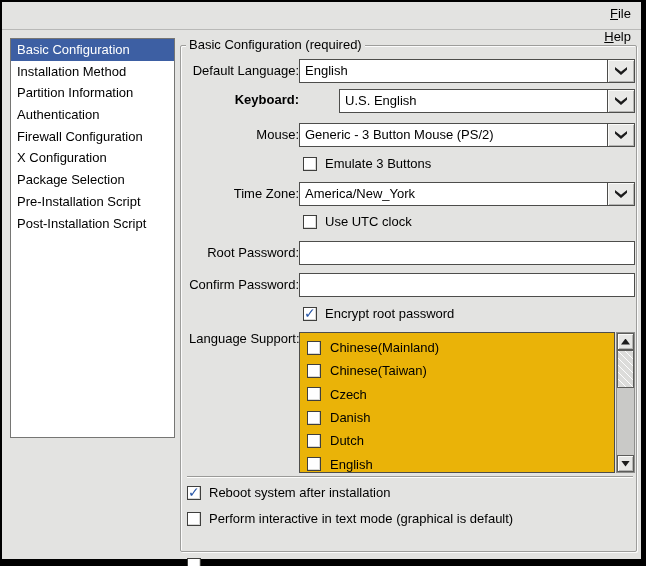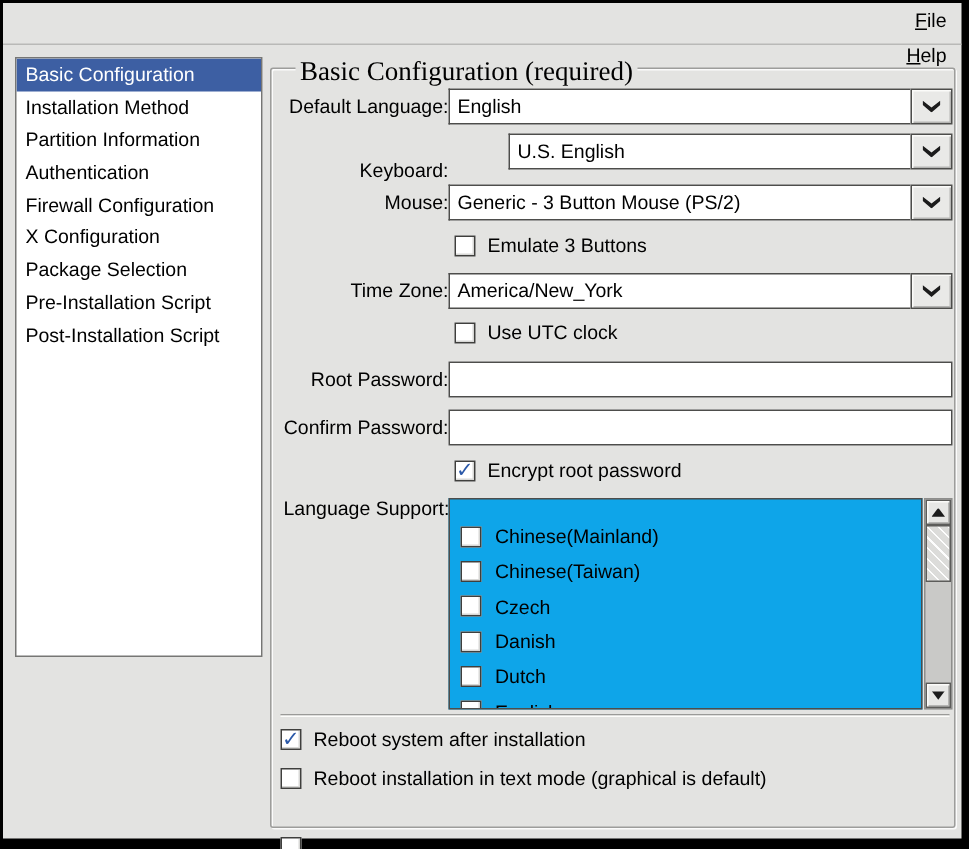--- a/index.html
+++ b/index.html
@@ -32,22 +32,22 @@
   }
   .side-item.selected{background:#3d5fa3;color:#fff;}
   
   .frame{
     position:absolute;left:178px;top:43px;width:457px;height:507px;
     border:1px solid #9d9d9b;border-radius:2px;
     box-shadow:1px 1px 0 rgba(255,255,255,.85), inset 1px 1px 0 rgba(255,255,255,.85);
     box-sizing:border-box;
   }
   .frame-label{
-    position:absolute;top:-9px;left:16px;background:#e3e3e1;
-    padding:0 3px;font-size:18px;white-space:nowrap;font-family:Liberation Serif, serif;
+    position:absolute;top:-9px;left:5px;background:#e3e3e1;
+    padding:0 3px;font-size:13px;white-space:nowrap;
   }
   .f-label{
     position:absolute;left:8px;width:110px;font-size:13px;white-space:nowrap;
     line-height:24px;
     text-align:right;
   }
   .control{position:absolute;left:118px;width:336px;box-sizing:border-box;}
   
   .combo{display:flex;height:24px;}
   .combo-entry{
@@ -77,22 +77,22 @@
     box-shadow:inset -1px -1px 0 #d8d8d6;
   }
   .cb.checked::after{
     content:"\2713";position:absolute;left:0px;top:-3px;
     color:#2a58a8;font-size:14px;font-weight:bold;
   }
   .cb-text{margin-left:8px;white-space:nowrap;}
   
   .lang-wrap{display:flex;height:141px;}
   .lang-list{
-    flex:1;background:#0ea5e9;border:1px solid #4d4d4b;overflow:hidden;
-    padding-top:13px;box-sizing:border-box;
+    flex:1;background:#eab308;border:1px solid #4d4d4b;overflow:hidden;
+    padding-top:3px;box-sizing:border-box;
   }
   .lang-row{display:flex;align-items:center;height:23.3px;padding-left:7px;font-size:13px;}
   .lang-row .cb-text{margin-left:9px;}
   
   .scrollbar{
     width:19px;margin-left:1px;background:#c9c9c7;
     border:1px solid #8e8e8c;box-sizing:border-box;
     display:flex;flex-direction:column;
   }
   .sb-btn{
@@ -150,21 +150,21 @@
     <div class="frame-label">Basic Configuration (required)</div>
 
     <div class="f-label" style="top:13px;">Default Language:</div>
     <div class="control combo" style="top:13px;">
       <div class="combo-entry">English</div>
       <div class="combo-btn">
           <span class="chevron-down"></span>
         </div>
     </div>
 
-    <div class="f-label" style="top:56px;">Keyboard:</div>
+    <div class="f-label" style="top:42px;font-weight:bold;">Keyboard:</div>
     <div class="control combo" style="top:43px;padding-left:40px;">
       <div class="combo-entry">U.S. English</div>
       <div class="combo-btn">
           <span class="chevron-down"></span>
         </div>
     </div>
 
     <div class="f-label" style="top:77px;">Mouse:</div>
     <div class="control combo" style="top:77px;">
       <div class="combo-entry">Generic - 3 Button Mouse (PS/2)</div>
@@ -252,21 +252,21 @@
 
     <div>
 
         <div class="cb-row" style="position: absolute; left: 6px; top: 438px;">
           <span class="cb checked"></span>
           <span class="cb-text">Reboot system after installation</span>
         </div>
 
         <div class="cb-row" style="position: absolute; left: 6px; top: 464px;">
           <span class="cb"></span>
-          <span class="cb-text">Reboot installation in text mode (graphical is default)</span>
+          <span class="cb-text">Perform interactive in text mode (graphical is default)</span>
         </div>
 
         <div class="cb-row" style="position: absolute; left: 6px; top: 510px; font-weight: bold;">
           <span class="cb"></span>
           <span class="cb-text">Perform installation in interactive mode</span>
         </div>
       </div>
 
   </div>
 </div>

